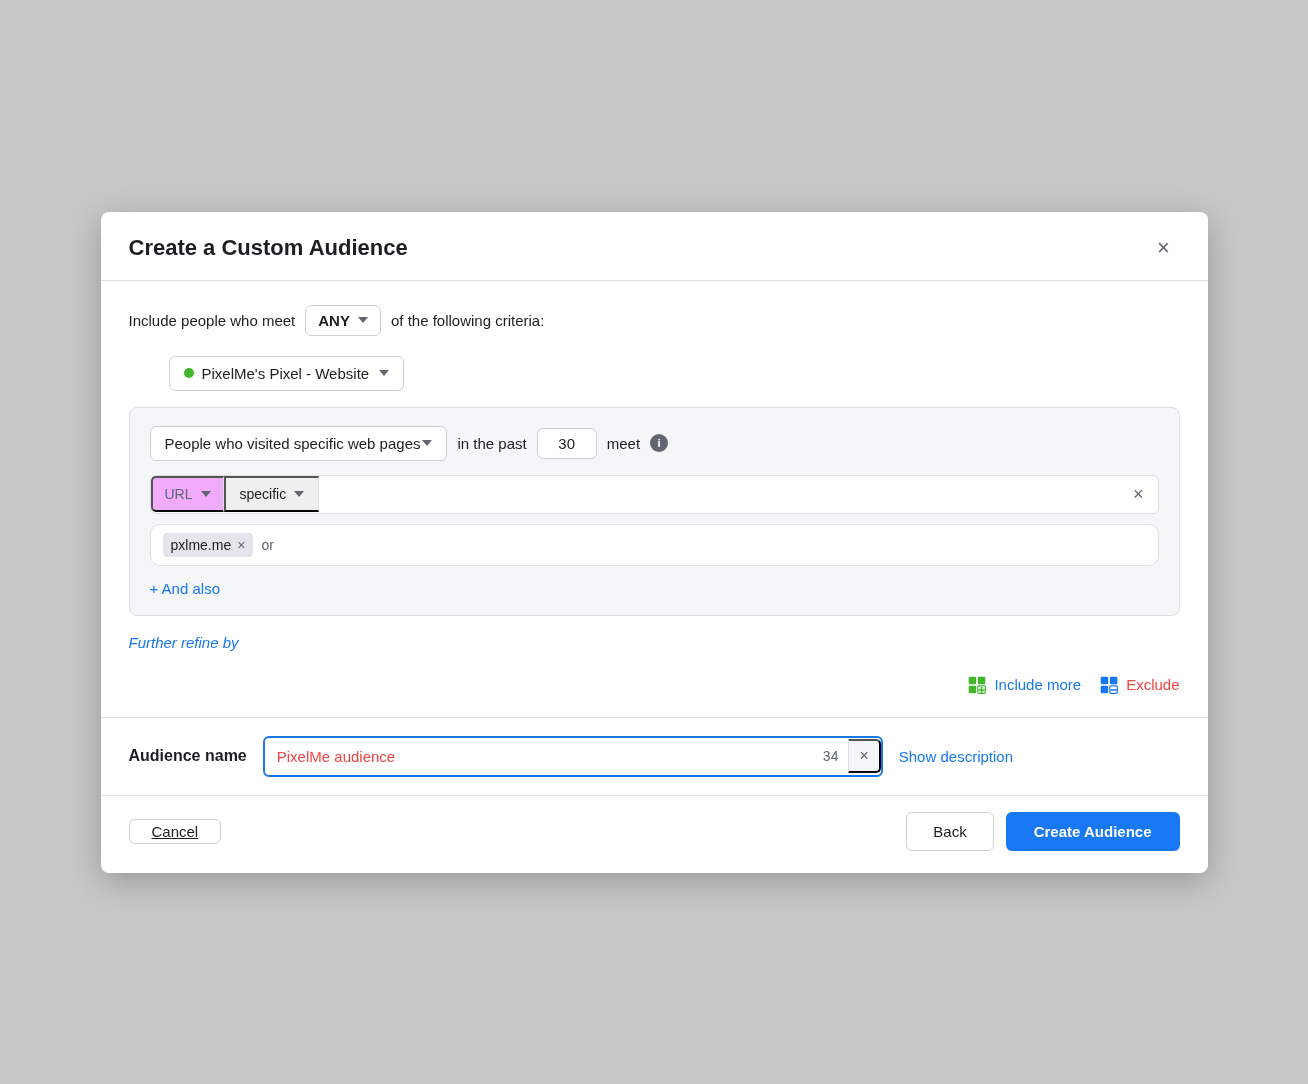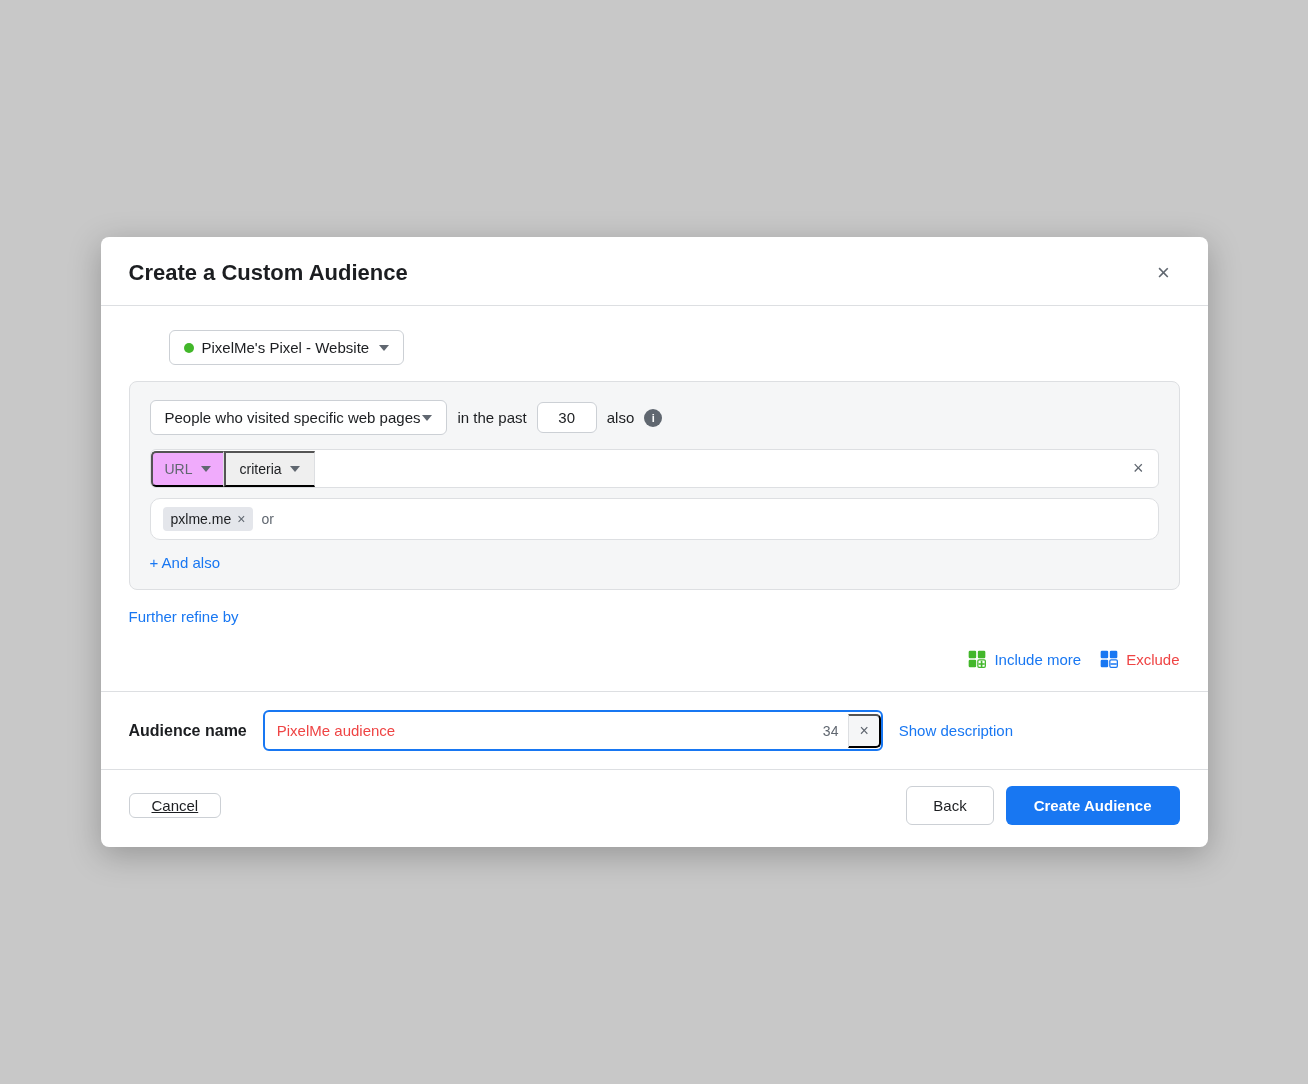--- a/index.html
+++ b/index.html
@@ -246,20 +246,21 @@
     }
     .further-refine-btn {
       color: #1877f2;
       background: none;
       border: none;
       cursor: pointer;
       font-size: 15px;
       font-weight: 500;
       padding: 4px 0;
       margin-bottom: 8px;
+      font-style: italic;
     }
     .action-row {
       display: flex;
       justify-content: flex-end;
       align-items: center;
       gap: 18px;
       padding: 12px 0 6px 0;
     }
     .include-more-btn {
       display: inline-flex;
@@ -404,52 +405,60 @@
 
 <div class="modal">
 
   <div class="modal-header">
     <span class="modal-title">Create a Custom Audience</span>
     <button class="close-btn">×</button>
   </div>
 
   <div class="modal-body">
     
+    <div class="include-row">
+      <span>Include people who meet</span>
+      <button class="any-dropdown">
+        <span>ANY</span>
+        <span class="chevron-down"></span>
+      </button>
+      <span>of the following criteria:</span>
+    </div>
 
     
     <div class="pixel-source-row">
       <button class="pixel-dropdown">
         <span class="green-dot"></span>
         <span>PixelMe's Pixel - Website</span>
         <span class="chevron-down"></span>
       </button>
     </div>
 
     
     <div class="criteria-box">
       
       <div class="criteria-row">
         <button class="visited-pages-dropdown">
           <span>People who visited specific web pages</span>
           <span class="chevron-down"></span>
         </button>
         <span class="in-past-label">in the past</span>
         <input class="days-input" type="text" value="30" style="">
-        <span class="days-label">also</span>
+        <span class="days-label">meet</span>
         <span class="info-icon">i</span>
       </div>
 
       
       <div class="filter-row">
         <button class="url-dropdown">
           <span>URL</span>
           <span class="chevron-down"></span>
         </button>
         <button class="contains-dropdown">
-          <span>criteria</span>
+          <span>specific</span>
           <span class="chevron-down"></span>
         </button>
         <div class="filter-close">×</div>
       </div>
 
       
       <div class="url-value-row">
         <span class="tag">
           <span>pxlme.me</span>
           <span class="tag-remove">×</span>

